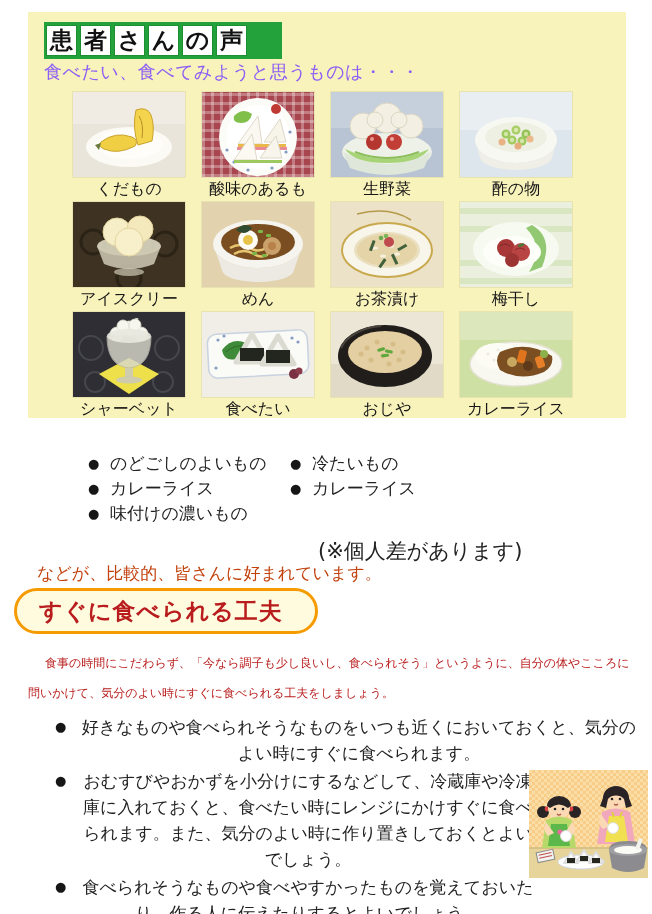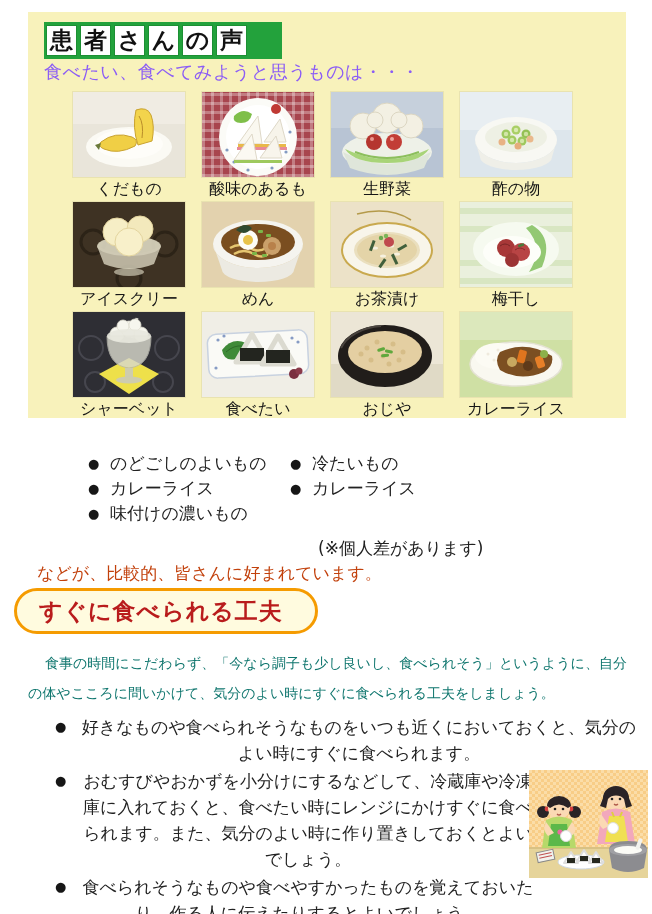--- a/index.html
+++ b/index.html
@@ -29,29 +29,29 @@
       repeating-linear-gradient(90deg,rgba(255,255,255,.30) 0 3px,transparent 3px 9px),
       #a8454e;}
 
   
   .prefs-left{position:absolute;left:88px;top:452px;}
   .prefs-right{position:absolute;left:290px;top:452px;}
   .pref-item{display:flex;align-items:flex-start;height:25px;font-size:17px;color:#222;}
   .bullet{width:22px;font-size:13px;line-height:24px;color:#161616;}
 
   .summary-text{position:absolute;left:37px;top:562px;font-size:17px;color:#c2410c;text-align:center;}
-  .summary-note{position:absolute;left:318px;top:537px;font-size:17px;color:#222;}
+  .summary-note{position:absolute;left:318px;top:537px;font-size:21px;color:#222;}
 
   
   .pill{position:absolute;left:14px;top:588px;width:276px;height:40px;
         background:#fffbdf;border:3px solid #f59b00;border-radius:24px;
         display:flex;align-items:center;padding-left:22px;
         font-size:23px;font-weight:700;color:#b91c1c;letter-spacing:1px;}
-  .intro{position:absolute;left:28px;top:648px;width:606px;font-size:14px;
-         line-height:30px;color:#0f766e;text-indent:17px;}
+  .intro{position:absolute;left:28px;top:648px;width:606px;font-size:12px;
+         line-height:30px;color:#b91c1c;text-indent:17px;}
   .tips{position:absolute;left:55px;top:714px;width:586px;}
   .tip{display:flex;align-items:flex-start;margin-bottom:2px;font-size:17px;line-height:26px;color:#222;}
   .tip .bullet{line-height:26px;}
   .tip-text{flex:1;text-align:center;}
   .tip.narrow .tip-text{max-width:462px;}
 
   .illustration{position:absolute;left:529px;top:770px;width:119px;height:108px;}
   .illustration svg{display:block;width:119px;height:108px;}
 </style>
 </head>

